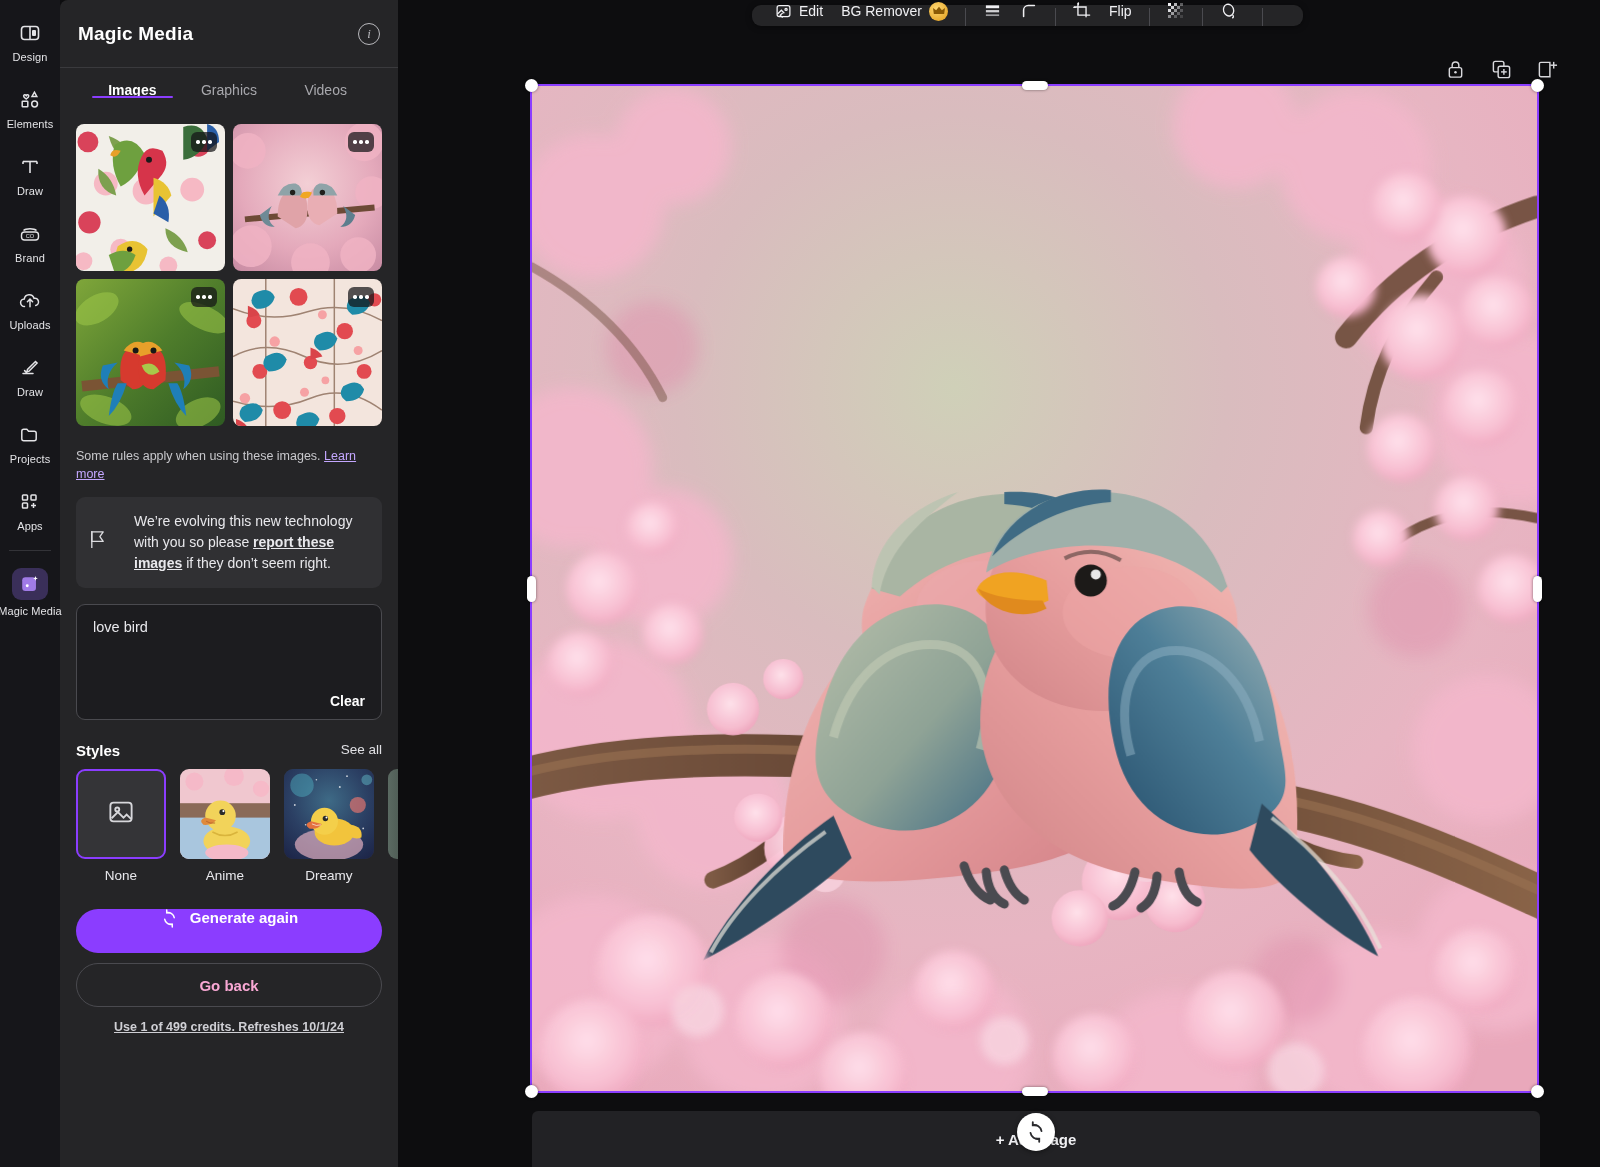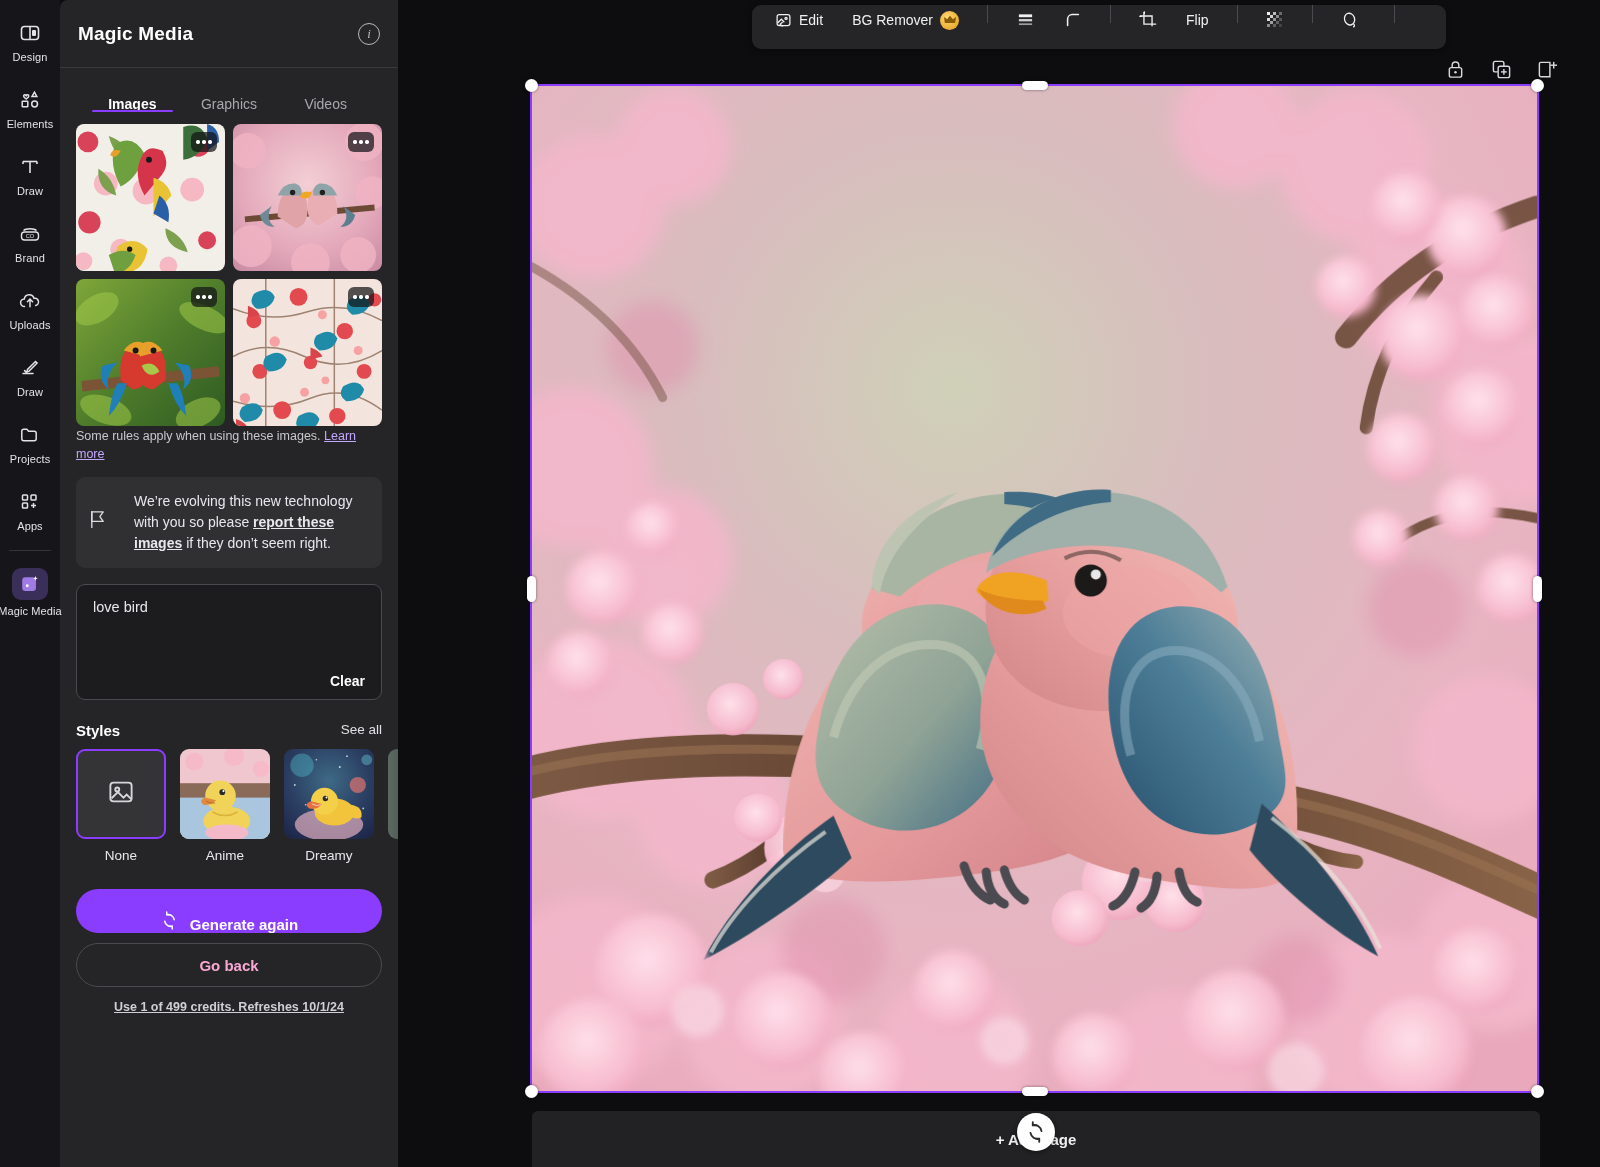--- a/index.html
+++ b/index.html
@@ -51,21 +51,21 @@
     padding: 0 18px 0 18px;
     border-bottom: 1px solid #3a3a3d;
   }
   #panel-title { font-size: 19px; font-weight: bold; color: #fff; letter-spacing: .2px; }
   .info-ico {
     width: 22px; height: 22px; border: 1.6px solid #b9b9bd; border-radius: 50%;
     display: flex; align-items: center; justify-content: center;
     font-size: 13px; color: #b9b9bd; font-family: "Liberation Serif", serif; font-style: italic;
     cursor: pointer;
   }
-  #tabs { display: flex; padding: 0 24px; height: 44px; align-items: flex-end; }
+  #tabs { display: flex; padding: 0 24px; height: 44px; align-items: center; }
   .tab {
     flex: 1; display:flex; align-items:center; justify-content:center;
     font-size: 14px; color: #a8a8ad; cursor: pointer; position: relative;
   }
   .tab.active { color: #fff; font-weight: bold; }
   .tab.active::after {
     content:''; position:absolute; left: 8px; right: 8px; bottom: 0; height: 2.5px;
     background: #8b3dff; border-radius: 2px;
   }
 
@@ -80,21 +80,21 @@
   .thumb .dots {
     position: absolute; top: 8px; right: 8px;
     width: 26px; height: 20px; border-radius: 6px;
     background: rgba(20,20,22,.72);
     display: flex; align-items: center; justify-content: center; gap: 2.5px;
     cursor: pointer;
   }
   .thumb .dots i { width: 3.4px; height: 3.4px; border-radius: 50%; background: #fff; display:block; }
 
   #rules {
-    padding: 2px 16px 0 16px; font-size: 12.5px; color: #c8c8cc; line-height: 1.4;
+    padding: 22px 16px 0 16px; font-size: 12.5px; color: #c8c8cc; line-height: 1.4;
   }
   #rules a { color: #c4a7ff; text-decoration: underline; cursor: pointer; }
 
   #notice {
     margin: 14px 16px 0 16px; background: #303033; border-radius: 9px;
     padding: 14px 16px 14px 12px; display: flex; gap: 26px; align-items: flex-start;
   }
   #notice .flag-ico { flex: 0 0 20px; margin-top: 18px; color: #dcdce0; }
   #notice .ntxt { font-size: 14px; line-height: 1.5; color: #e8e8ec; }
   #notice .ntxt b { font-weight: bold; text-decoration: underline; cursor: pointer; }
@@ -133,37 +133,37 @@
   .style-partial { flex: 0 0 28px; width: 28px; }
   #strip-next {
     position: absolute; right: 0; top: 22px; width: 30px; height: 46px;
     display: flex; align-items: center; justify-content: center;
     background: linear-gradient(to right, rgba(37,37,39,0), rgba(45,45,48,.95) 45%);
     color: #fff; font-size: 18px; cursor: pointer;
   }
 
   #gen-btn {
     margin: 26px 16px 0 16px; height: 44px; border-radius: 22px;
-    background: #8b3dff; display: flex; align-items: flex-end; justify-content: center;
+    background: #8b3dff; display: flex; align-items: flex-start; justify-content: center;
     gap: 11px; font-size: 15px; font-weight: bold; color: #fff; cursor: pointer;
   }
   #back-btn {
     margin: 10px 16px 0 16px; height: 44px; border-radius: 22px;
     border: 1px solid #4a4a4f; display: flex; align-items: center; justify-content: center;
     font-size: 15px; font-weight: bold; color: #f9a8d4; cursor: pointer;
   }
   #credits {
     margin-top: 13px; text-align: center; font-size: 12.5px; font-weight: bold; color: #cfcfd4; text-decoration: underline;
   }
 
   
   #toolbar {
-    position: absolute; left: 752px; top: 5px; height: 44px;
+    position: absolute; left: 752px; top: 5px; height: 21px;
     background: #252527; border-radius: 9px;
-    display: flex; align-items: flex-start; padding: 0 14px; gap: 11px;
+    display: flex; align-items: flex-end; padding: 0 14px; gap: 0;
     z-index: 20;
     box-shadow: 0 1px 6px rgba(0,0,0,.4);
   }
   .tb-btn {
     display: flex; align-items: center; gap: 7px; height: 30px;
     padding: 0 9px; border-radius: 5px; cursor: pointer;
     font-size: 14px; color: #f0f0f3; white-space: nowrap;
   }
   .tb-ico { display: flex; align-items: center; justify-content: center; color: #f0f0f3; }
   .tb-div { width: 1px; height: 18px; background: #4a4a4f; margin: 0 8px; }

